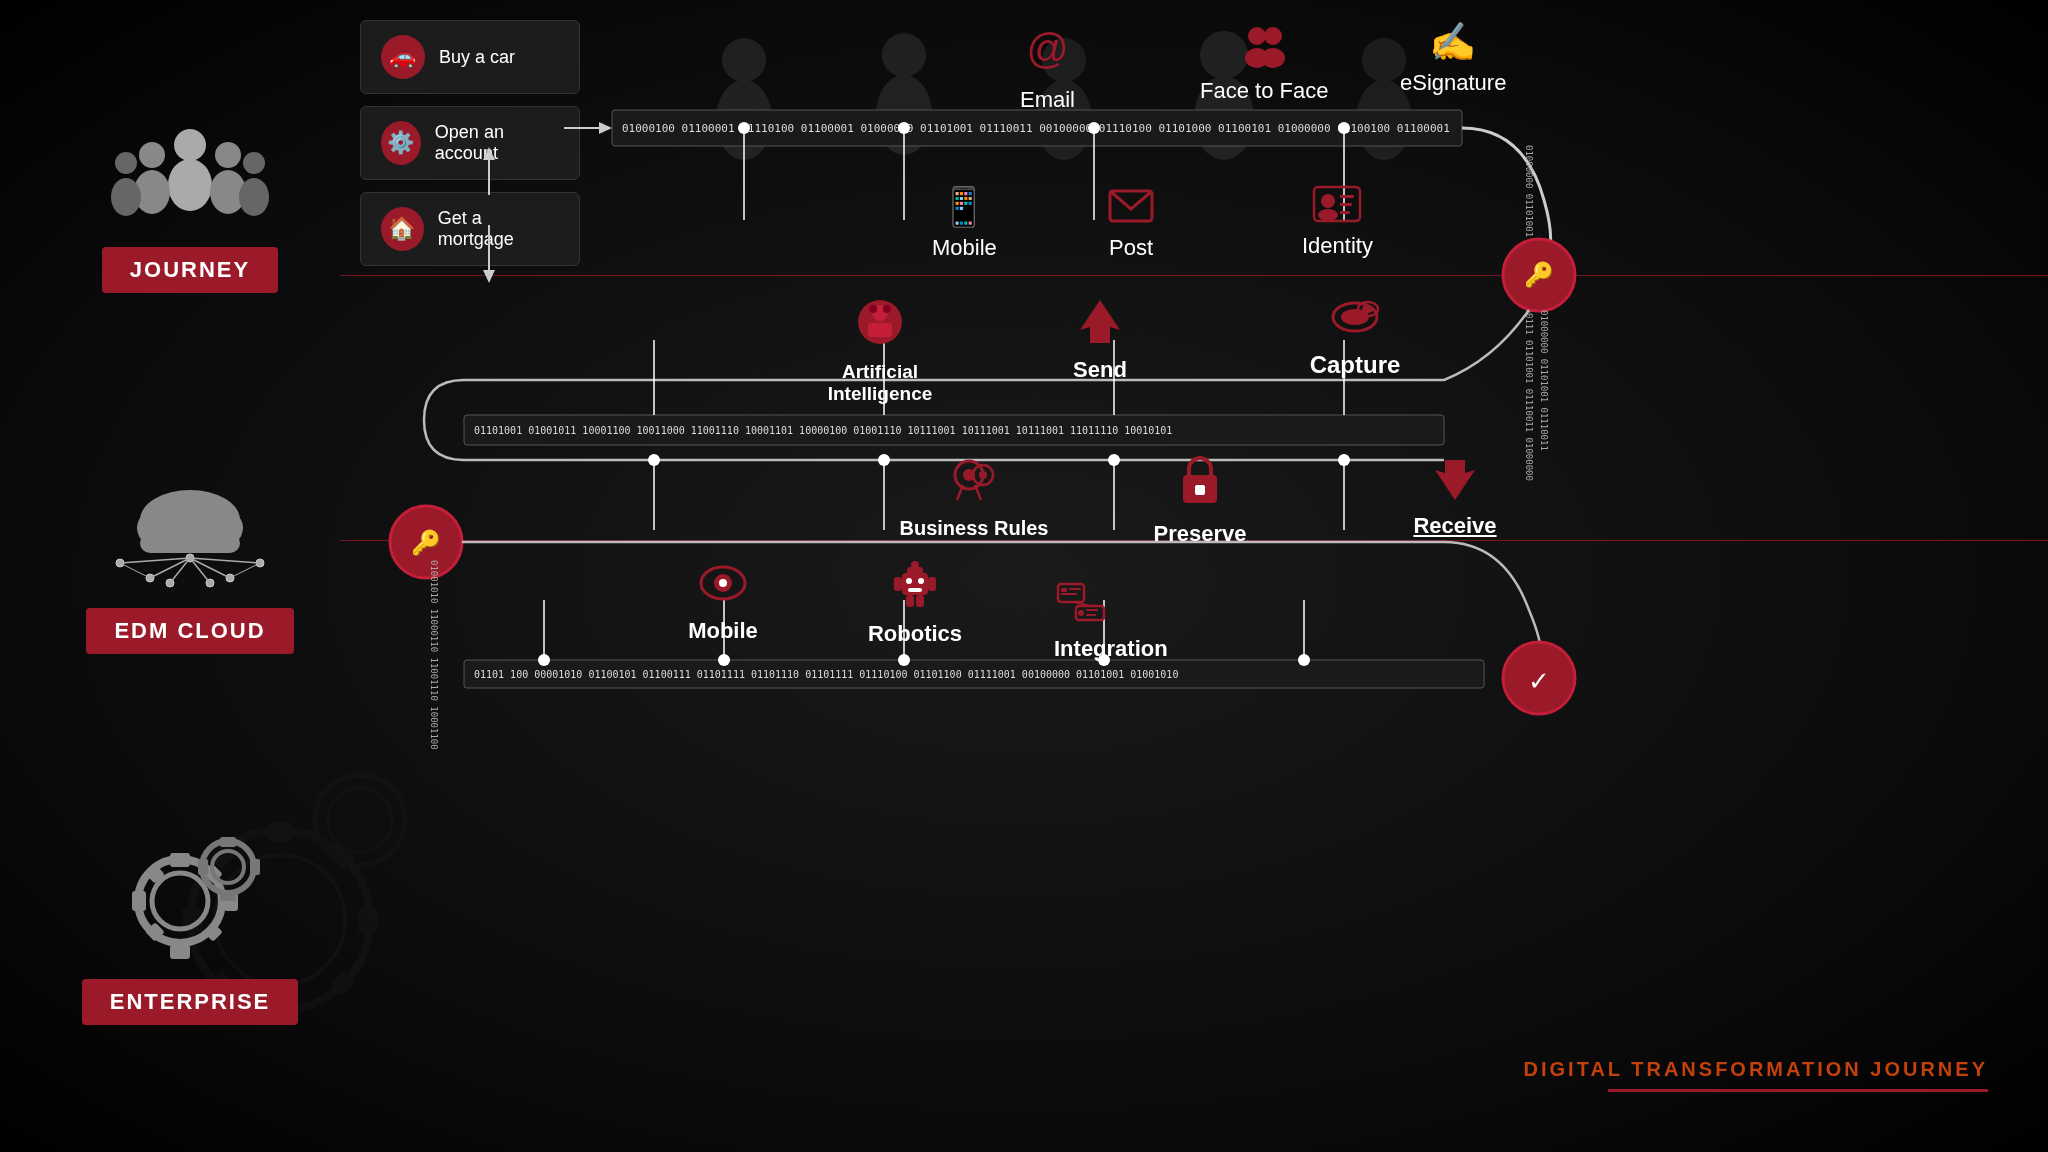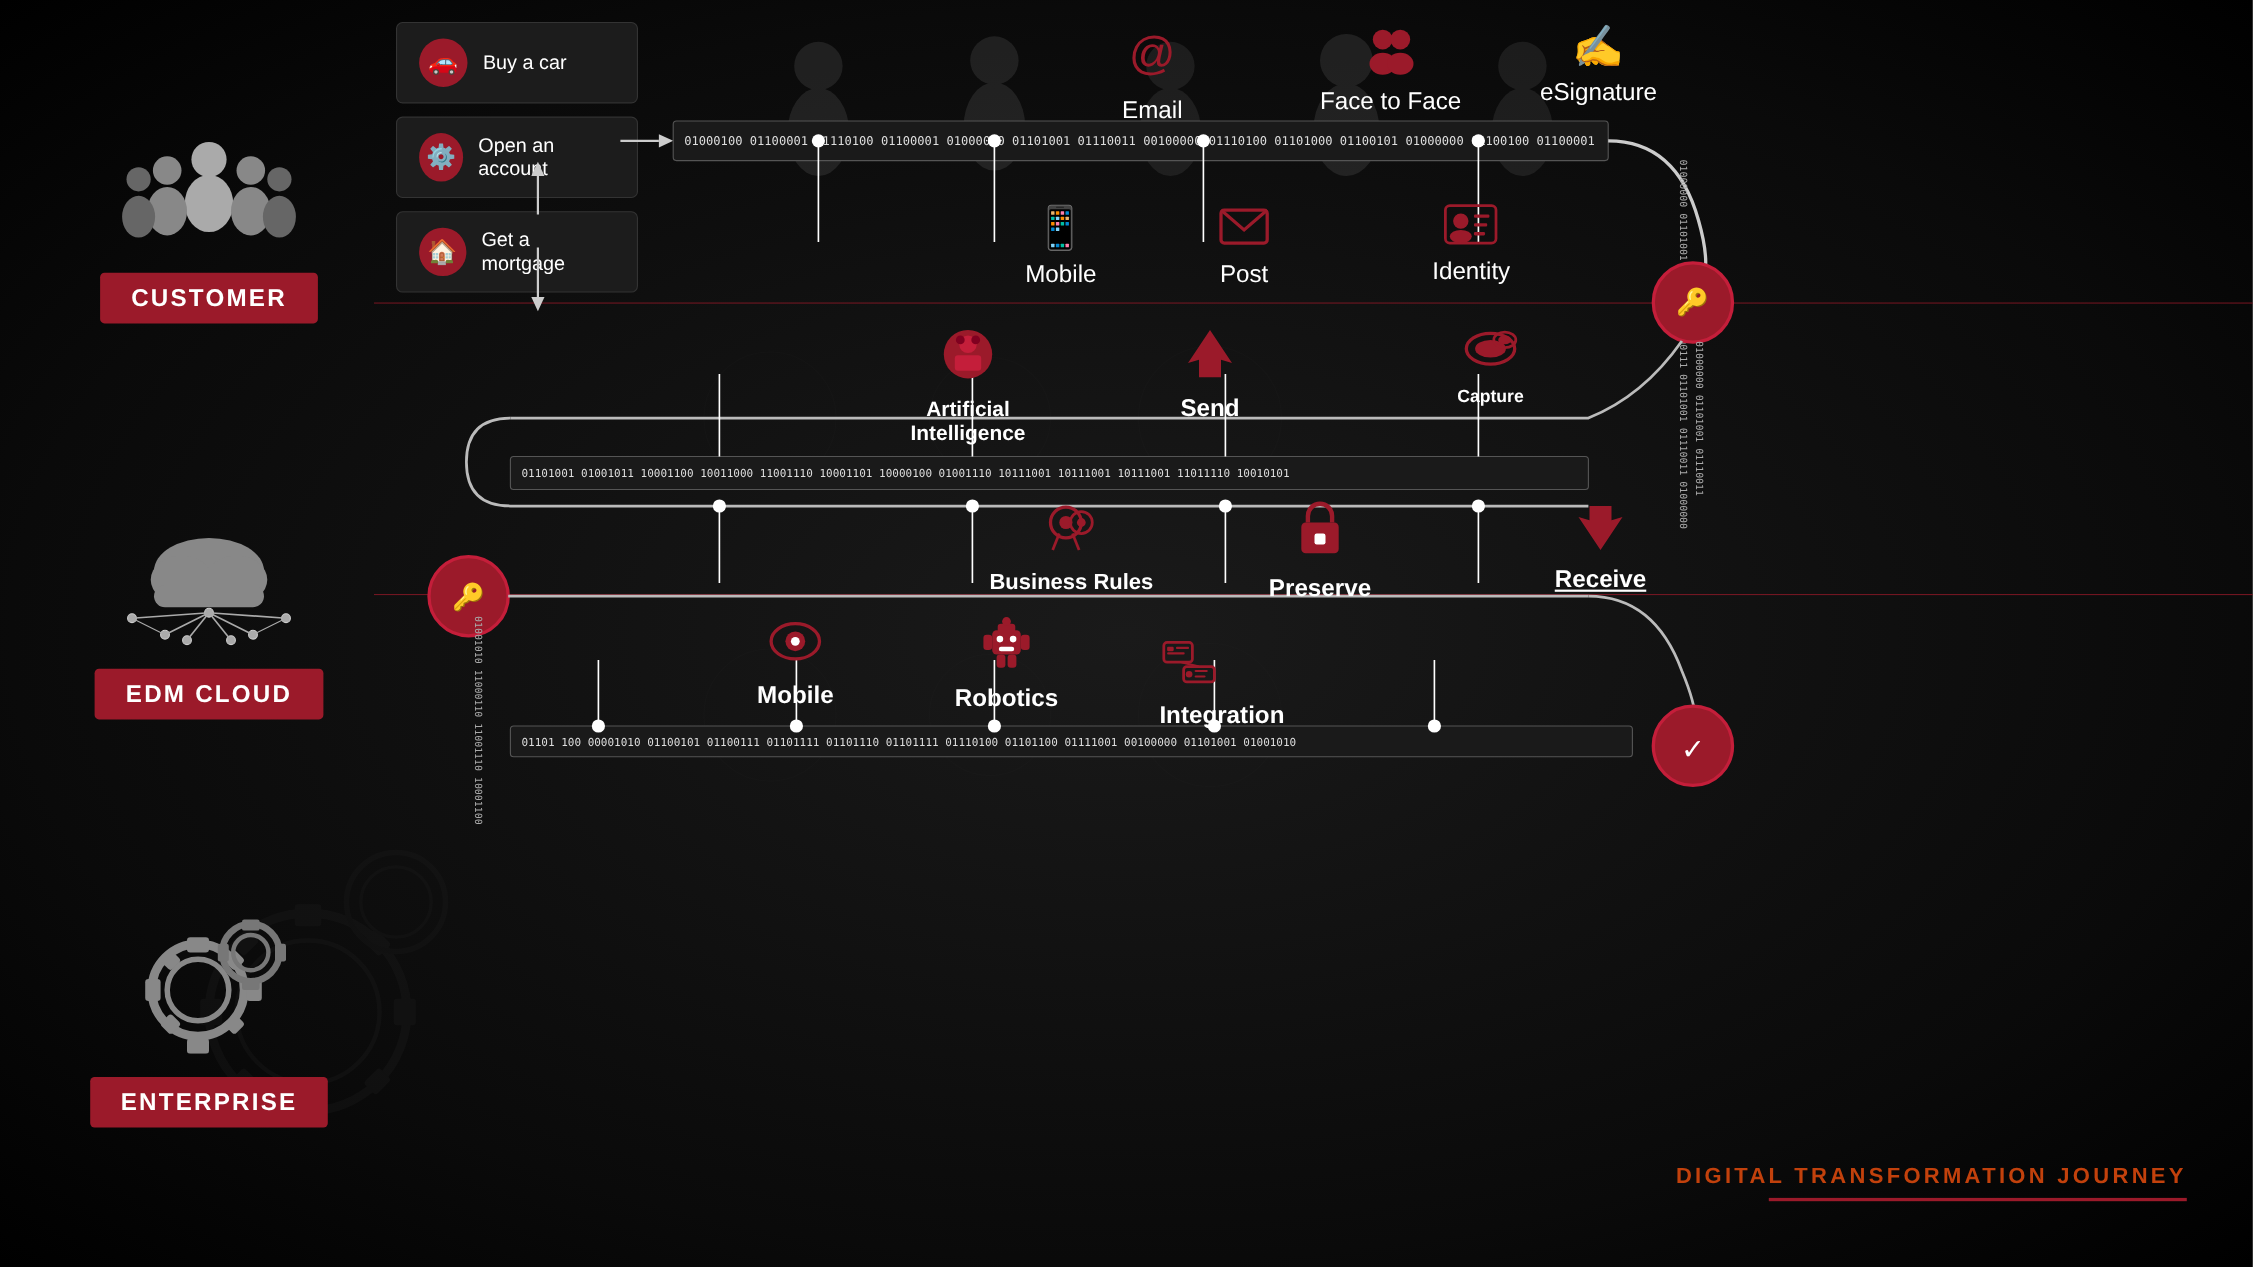--- a/index.html
+++ b/index.html
@@ -181,21 +181,21 @@
         <circle cx="42" cy="28" r="13" fill="#888"></circle>
         <ellipse cx="42" cy="65" rx="18" ry="22" fill="#888"></ellipse>
         <circle cx="118" cy="28" r="13" fill="#888"></circle>
         <ellipse cx="118" cy="65" rx="18" ry="22" fill="#888"></ellipse>
         <circle cx="16" cy="36" r="11" fill="#666"></circle>
         <ellipse cx="16" cy="70" rx="15" ry="19" fill="#666"></ellipse>
         <circle cx="144" cy="36" r="11" fill="#666"></circle>
         <ellipse cx="144" cy="70" rx="15" ry="19" fill="#666"></ellipse>
       </svg>
     </div>
-    <div class="label-badge">CUSTOMER</div>
+    <div class="label-badge">JOURNEY</div>
   </div>
 
   <div class="left-section">
     <div class="cloud-icon">
       <svg viewBox="0 0 160 120" fill="none" xmlns="http://www.w3.org/2000/svg">
 
         <ellipse cx="80" cy="52" rx="50" ry="30" fill="#888"></ellipse>
         <ellipse cx="55" cy="60" rx="28" ry="22" fill="#888"></ellipse>
         <ellipse cx="105" cy="60" rx="28" ry="22" fill="#888"></ellipse>
         <rect x="30" y="65" width="100" height="20" rx="10" fill="#888"></rect>
@@ -428,21 +428,21 @@
     <div style="font-size:22px; margin-top:8px; font-weight:bold;">Send</div>
   </div>
 
   <div style="position:absolute; top:295px; left:950px; text-align:center; width:130px;">
     <svg width="54" height="44" viewBox="0 0 54 44">
       <ellipse cx="27" cy="22" rx="22" ry="14" fill="none" stroke="#9b1a2a" stroke-width="3"></ellipse>
       <ellipse cx="27" cy="22" rx="14" ry="8" fill="#9b1a2a"></ellipse>
       <ellipse cx="40" cy="14" rx="10" ry="7" fill="none" stroke="#9b1a2a" stroke-width="2.5"></ellipse>
       <ellipse cx="40" cy="14" rx="6" ry="4" fill="#9b1a2a"></ellipse>
     </svg>
-    <div style="font-size:16px; margin-top:8px; font-weight:bold;">Capture</div>
+    <div style="font-size:24px; margin-top:8px; font-weight:bold;">Capture</div>
   </div>
 
   <div style="position:absolute; top:455px; left:554px; text-align:center; width:160px;">
     <svg width="54" height="50" viewBox="0 0 54 50">
       <circle cx="22" cy="20" r="14" fill="none" stroke="#9b1a2a" stroke-width="3"></circle>
       <circle cx="22" cy="20" r="6" fill="#9b1a2a"></circle>
       <circle cx="36" cy="20" r="10" fill="none" stroke="#9b1a2a" stroke-width="2.5"></circle>
       <circle cx="36" cy="20" r="4" fill="#9b1a2a"></circle>
       <line x1="16" y1="30" x2="10" y2="45" stroke="#9b1a2a" stroke-width="2.5"></line>
       <line x1="28" y1="30" x2="34" y2="45" stroke="#9b1a2a" stroke-width="2.5"></line>

